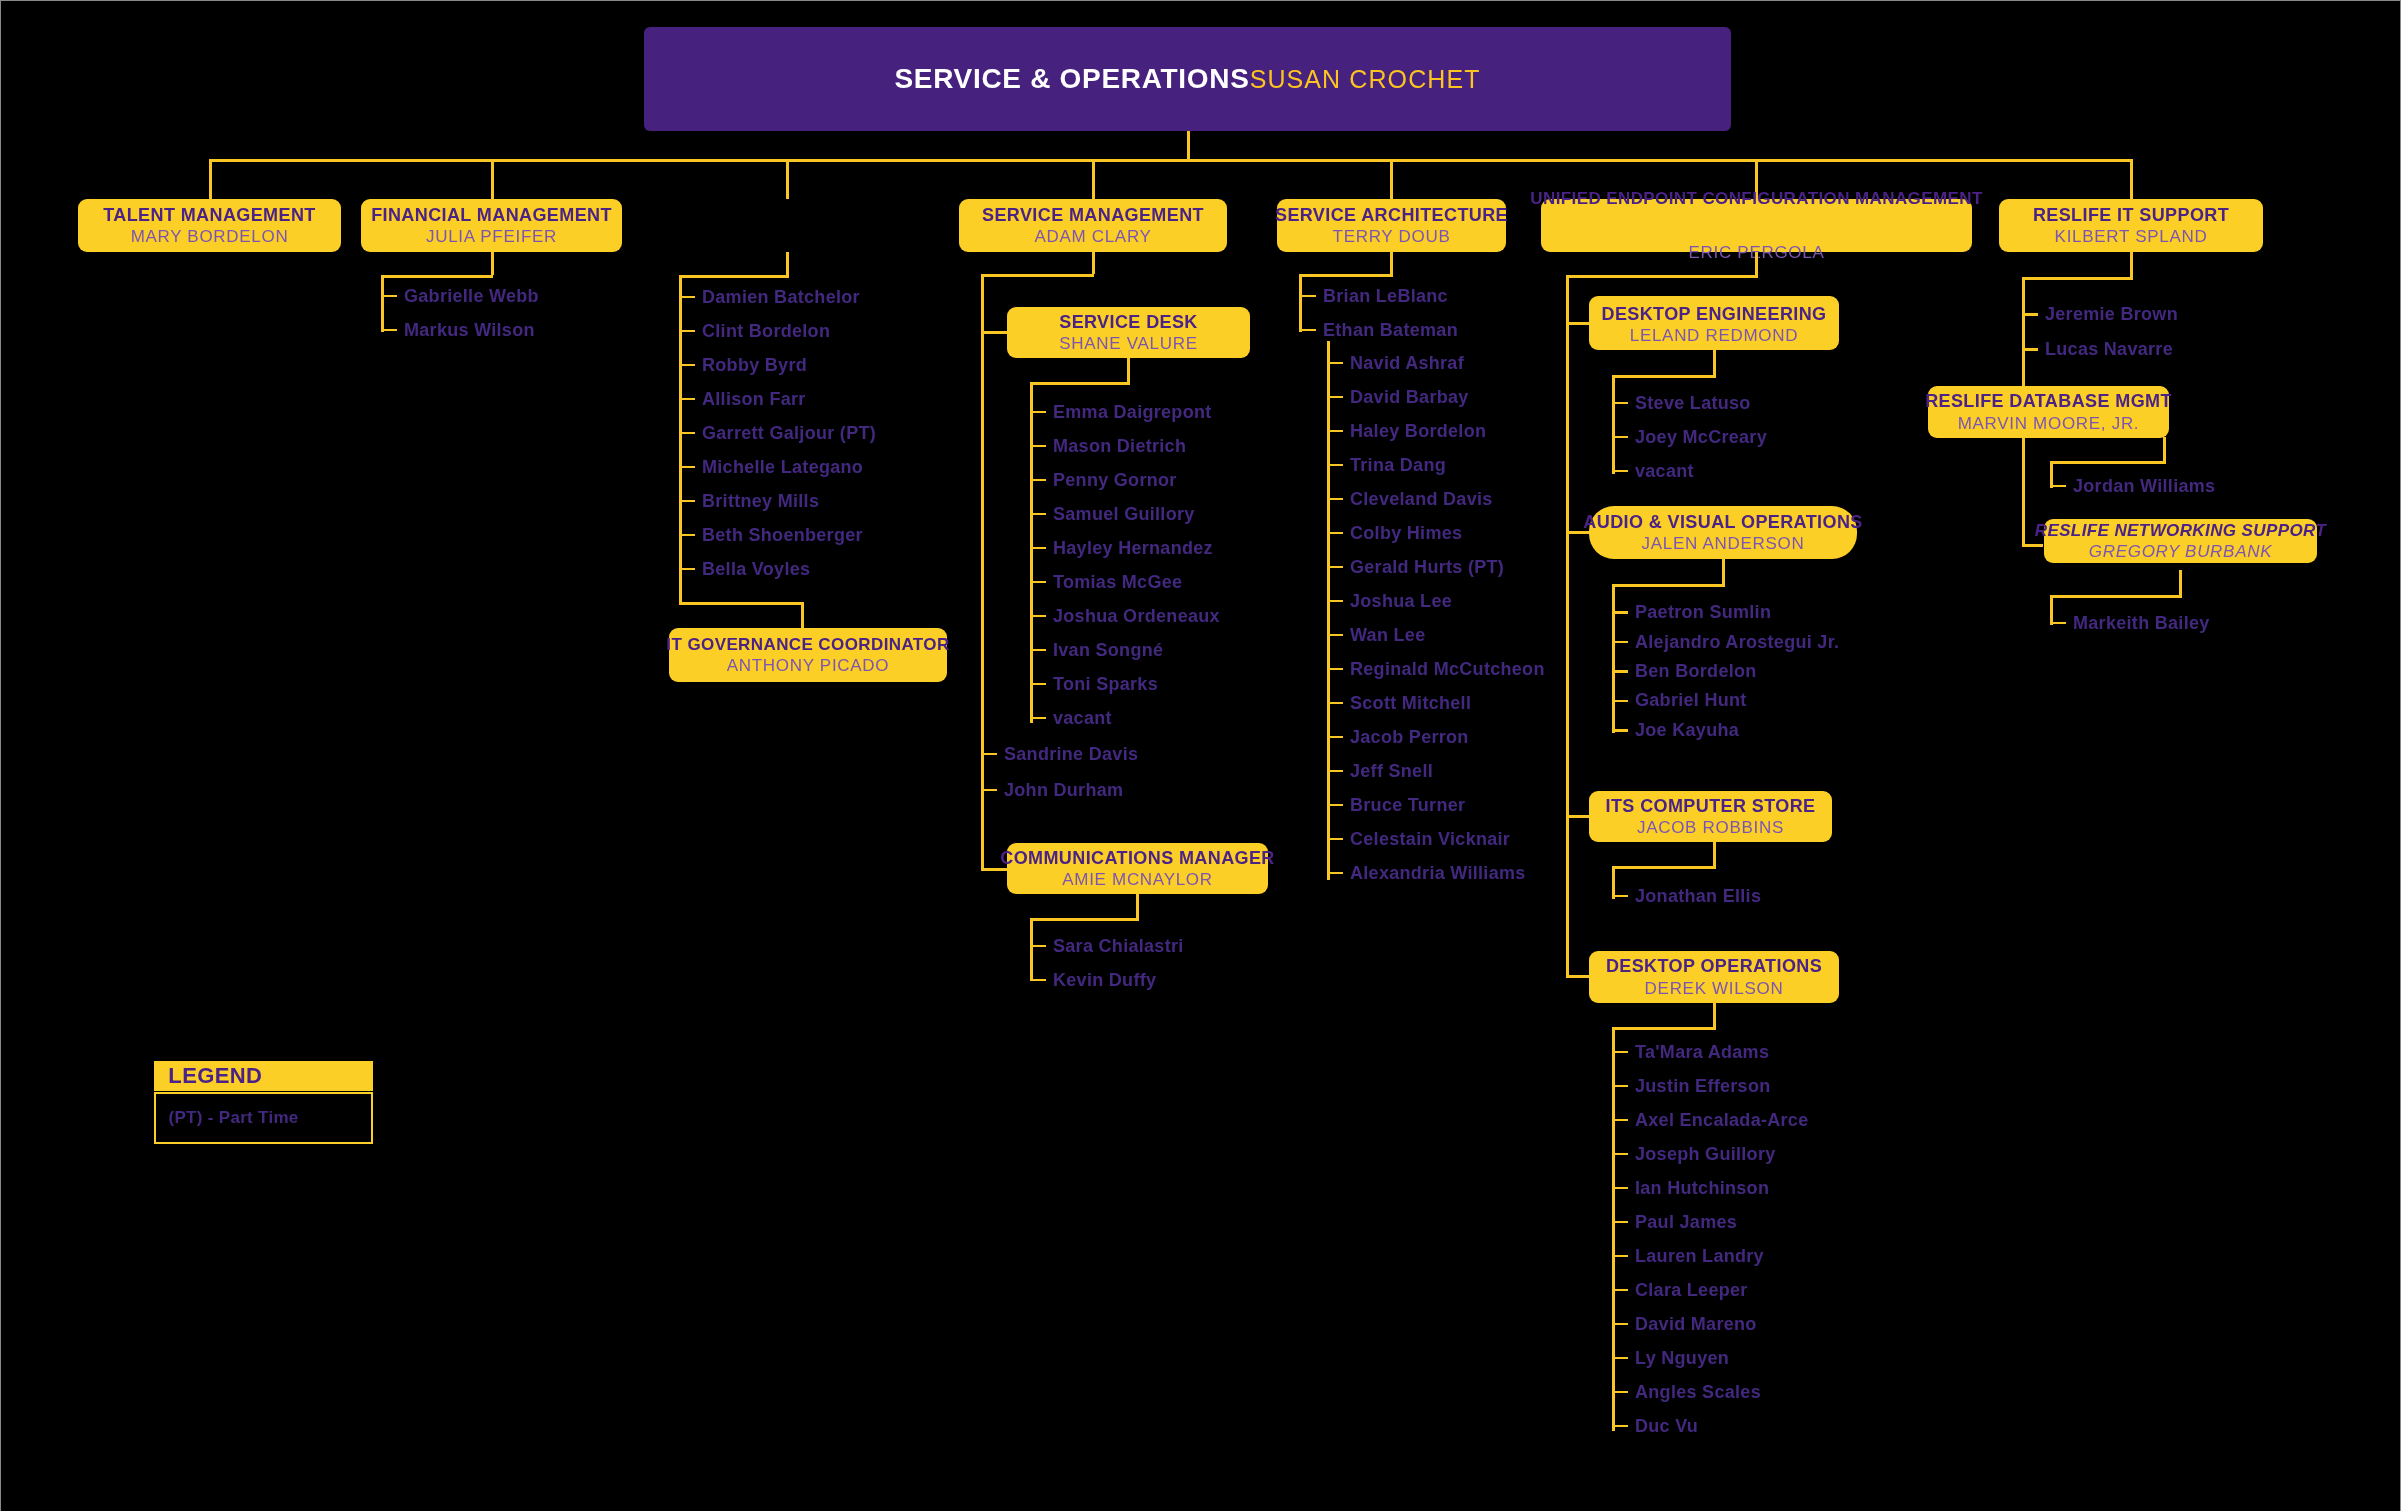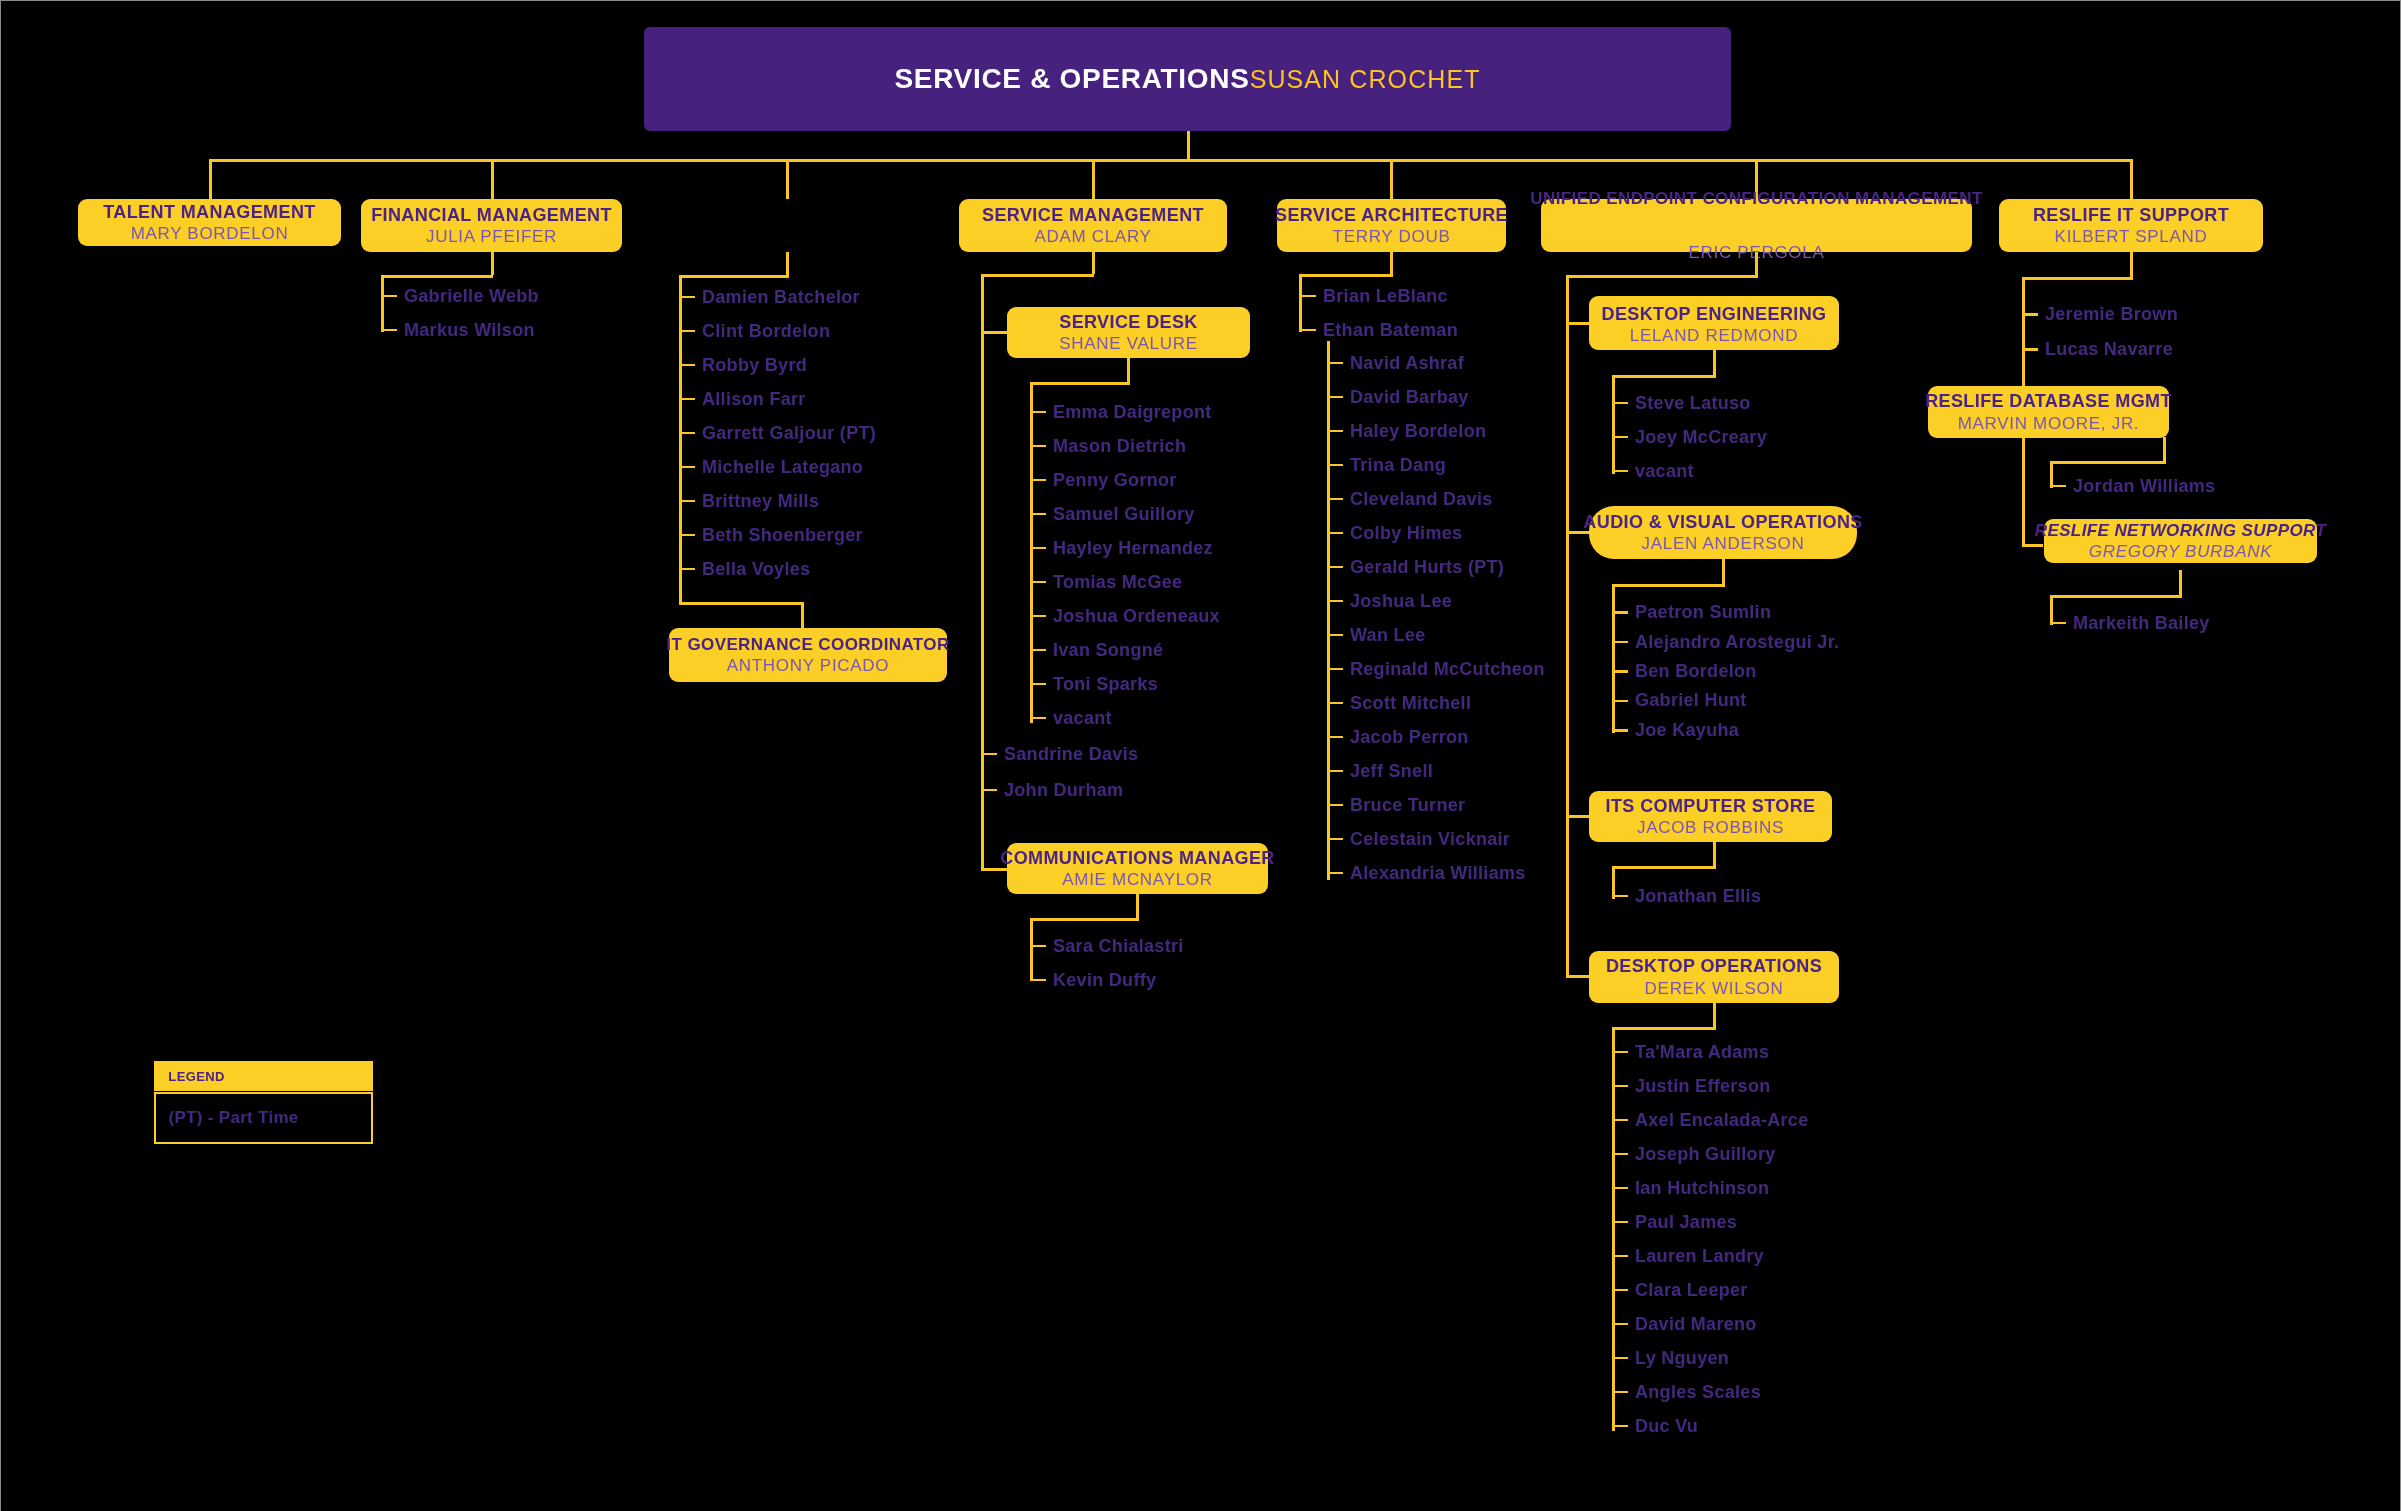--- a/index.html
+++ b/index.html
@@ -40,21 +40,21 @@
     font-size:18px; font-weight:700; color:var(--name_purple);
     letter-spacing:0.3px; white-space:nowrap;
   }
   ul.names li::before{
     content:""; position:absolute; left:-23px; top:50%; margin-top:-1.3px;
     width:16px; height:2.7px; background:var(--line_gold);
   }
   
   .legend-header{
     position:absolute; background:var(--gold); display:flex; align-items:center;
-    padding-left:14.3px; font-size:13px; font-weight:800; color:var(--title_purple); letter-spacing:0.4px;
+    padding-left:14.3px; font-size:22px; font-weight:800; color:var(--title_purple); letter-spacing:0.4px;
   }
   .legend-body{
     position:absolute; border:2.7px solid var(--gold); display:flex; align-items:center;
     padding-left:12.5px; font-size:17px; font-weight:700; color:var(--name_purple); letter-spacing:0.3px;
   }
 </style>
 </head>
 <body>
 
 <div id="canvas">
@@ -67,21 +67,21 @@
   <div class="v" style="left:1186px; top:130px; height:28px;"></div>
   <div class="h" style="left:208px; top:158px; width:1924px;"></div>
   <div class="v" style="left:208px;  top:158px; height:40px;"></div>
   <div class="v" style="left:490px;  top:158px; height:40px;"></div>
   <div class="v" style="left:785px;  top:158px; height:40px;"></div>
   <div class="v" style="left:1091px; top:158px; height:40px;"></div>
   <div class="v" style="left:1389px; top:158px; height:40px;"></div>
   <div class="v" style="left:1754px; top:158px; height:40px;"></div>
   <div class="v" style="left:2129px; top:158px; height:40px;"></div>
 
-  <div class="box" style="left:77px; top:198px; width:263px; height:47px;">
+  <div class="box" style="left:77px; top:198px; width:263px; height:53px;">
     <div class="title">TALENT MANAGEMENT</div>
     <div class="lead">MARY BORDELON</div>
   </div>
 
   <div class="box" style="left:360px; top:198px; width:261px; height:53px;">
     <div class="title">FINANCIAL MANAGEMENT</div>
     <div class="lead">JULIA PFEIFER</div>
   </div>
 
 

